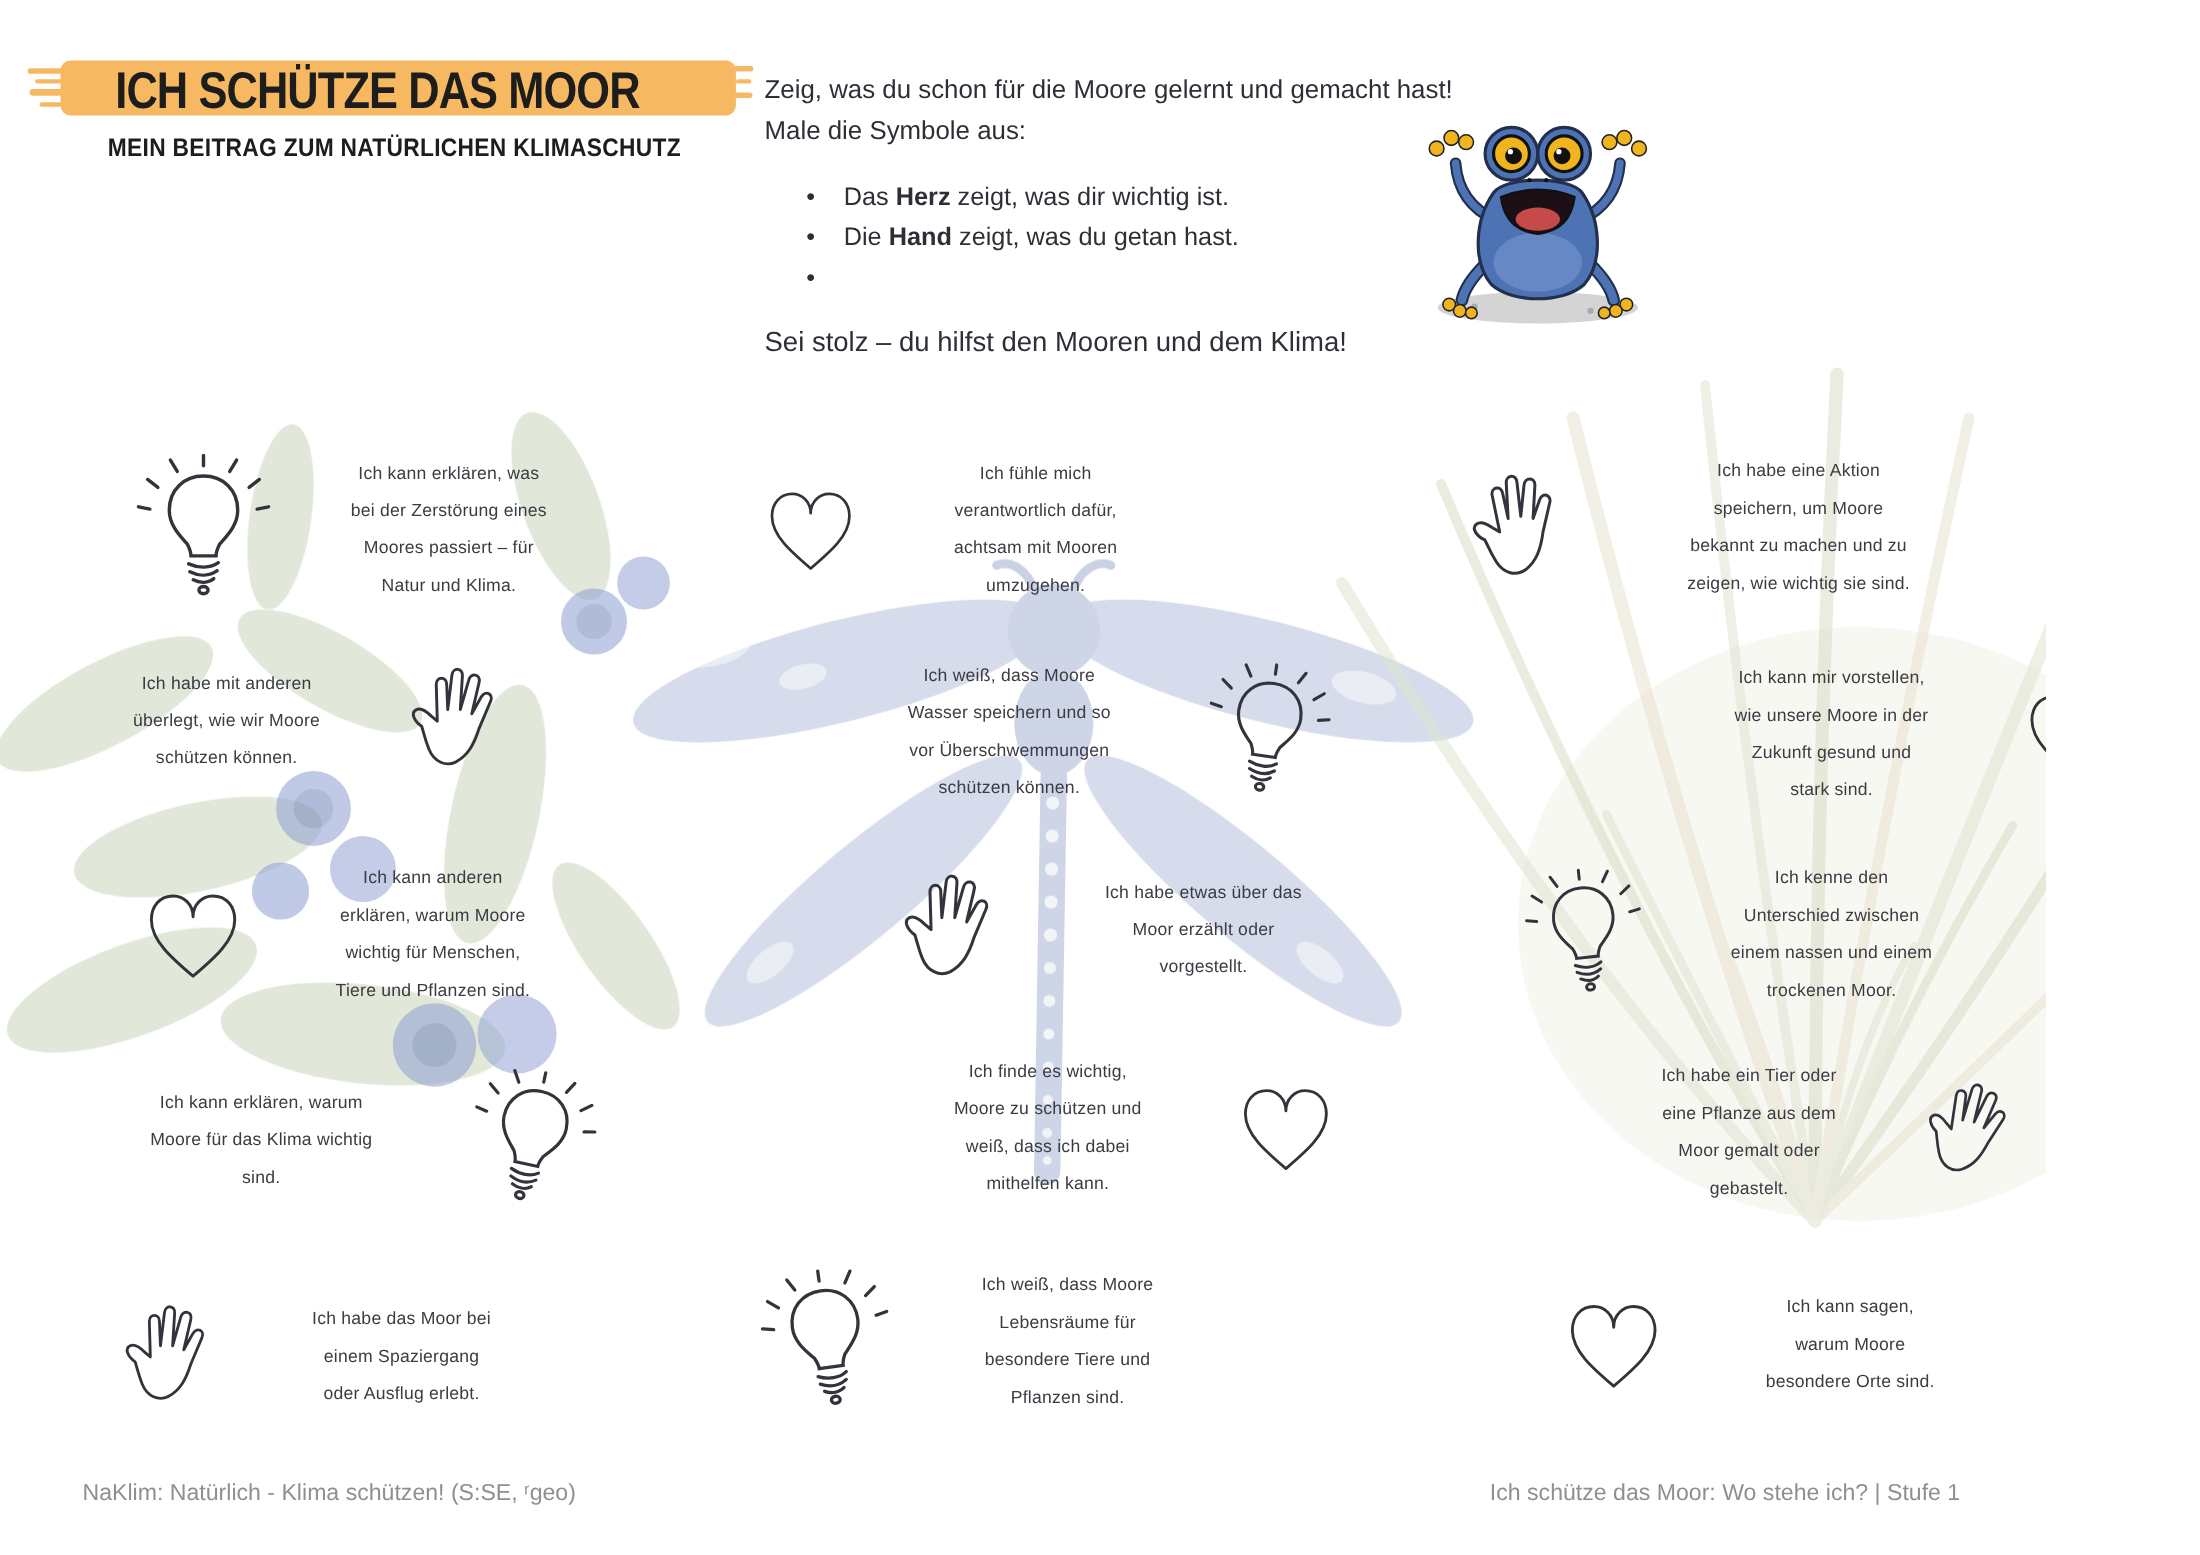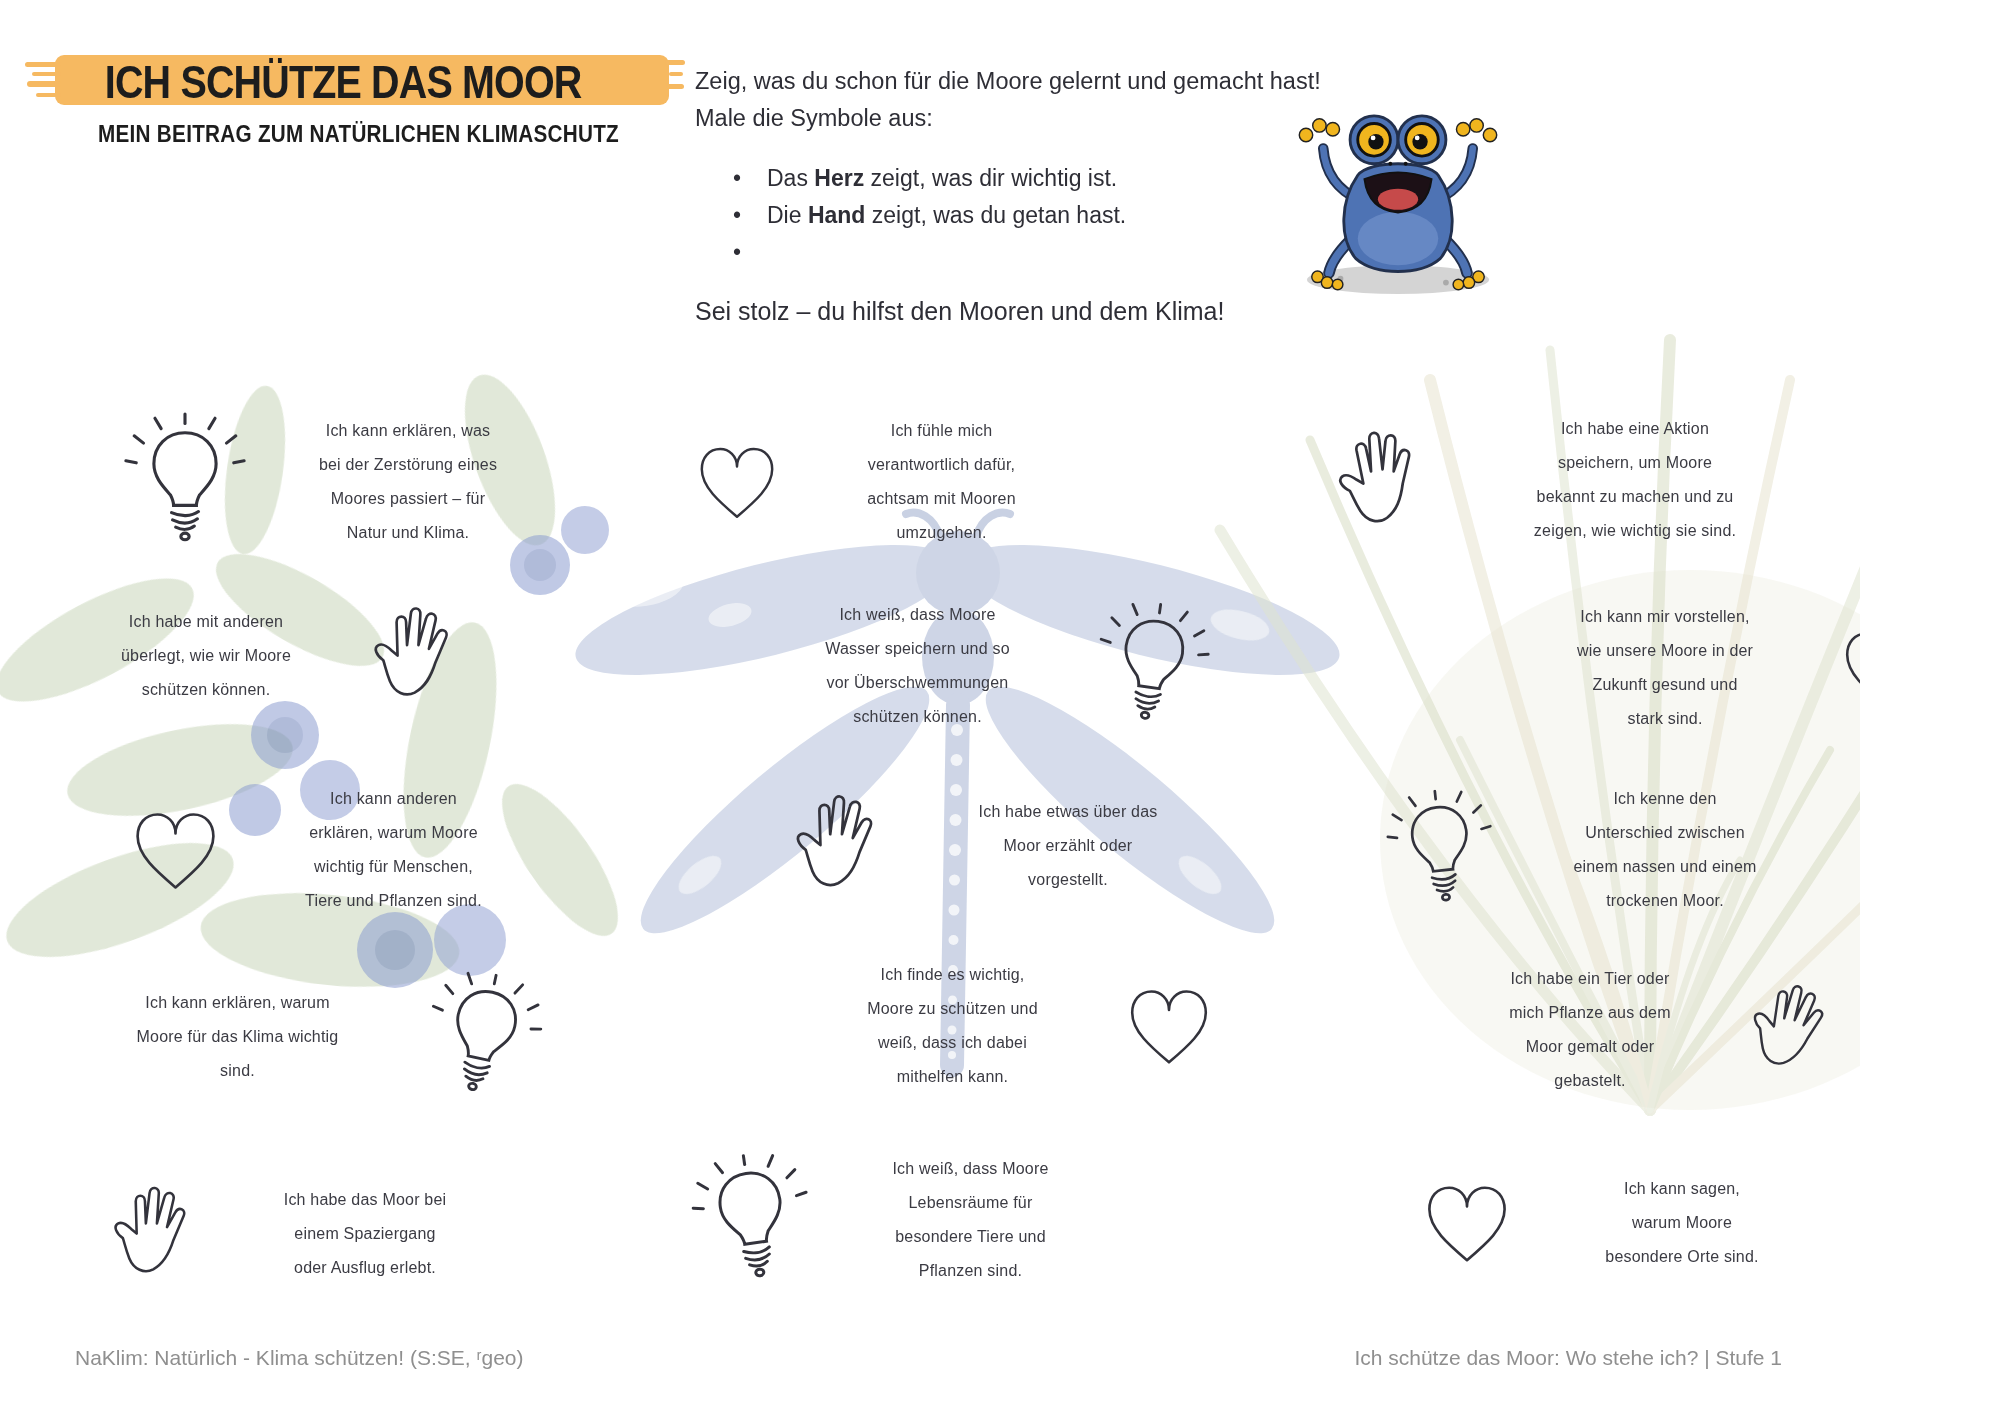--- a/index.html
+++ b/index.html
@@ -279,21 +279,21 @@
   <div class="item" style="left:760px;top:598px">
     <div class="itext" style="width:315px">Ich weiß, dass Moore
 Wasser speichern und so
 vor Überschwemmungen
 schützen können.</div>
     <svg class="ic" width="118" height="128" style="transform:rotate(8deg)">
         <use href="#bulb"></use>
       </svg>
   </div>
 
-  <div class="item" style="left:792px;top:788px">
+  <div class="item" style="left:818px;top:788px">
     <svg class="ic" width="98" height="115">
         <use href="#hand"></use>
       </svg>
     <div class="itext" style="width:320px">Ich habe etwas über das
 Moor erzählt oder
 vorgestellt.</div>
   </div>
 
   <div class="item" style="left:800px;top:958px">
     <div class="itext" style="width:305px">Ich finde es wichtig,
@@ -340,21 +340,21 @@
         <use href="#bulb"></use>
       </svg>
     <div class="itext" style="width:300px">Ich kenne den
 Unterschied zwischen
 einem nassen und einem
 trockenen Moor.</div>
   </div>
 
   <div class="item" style="left:1450px;top:962px">
     <div class="itext" style="width:280px">Ich habe ein Tier oder
-mich Pflanze aus dem
+eine Pflanze aus dem
 Moor gemalt oder
 gebastelt.</div>
     <svg class="ic" width="88" height="102" style="transform:rotate(10deg)">
         <use href="#hand"></use>
       </svg>
   </div>
 
   <div class="item" style="left:1420px;top:1172px">
     <svg class="ic" width="94" height="90">
         <use href="#heart"></use>

